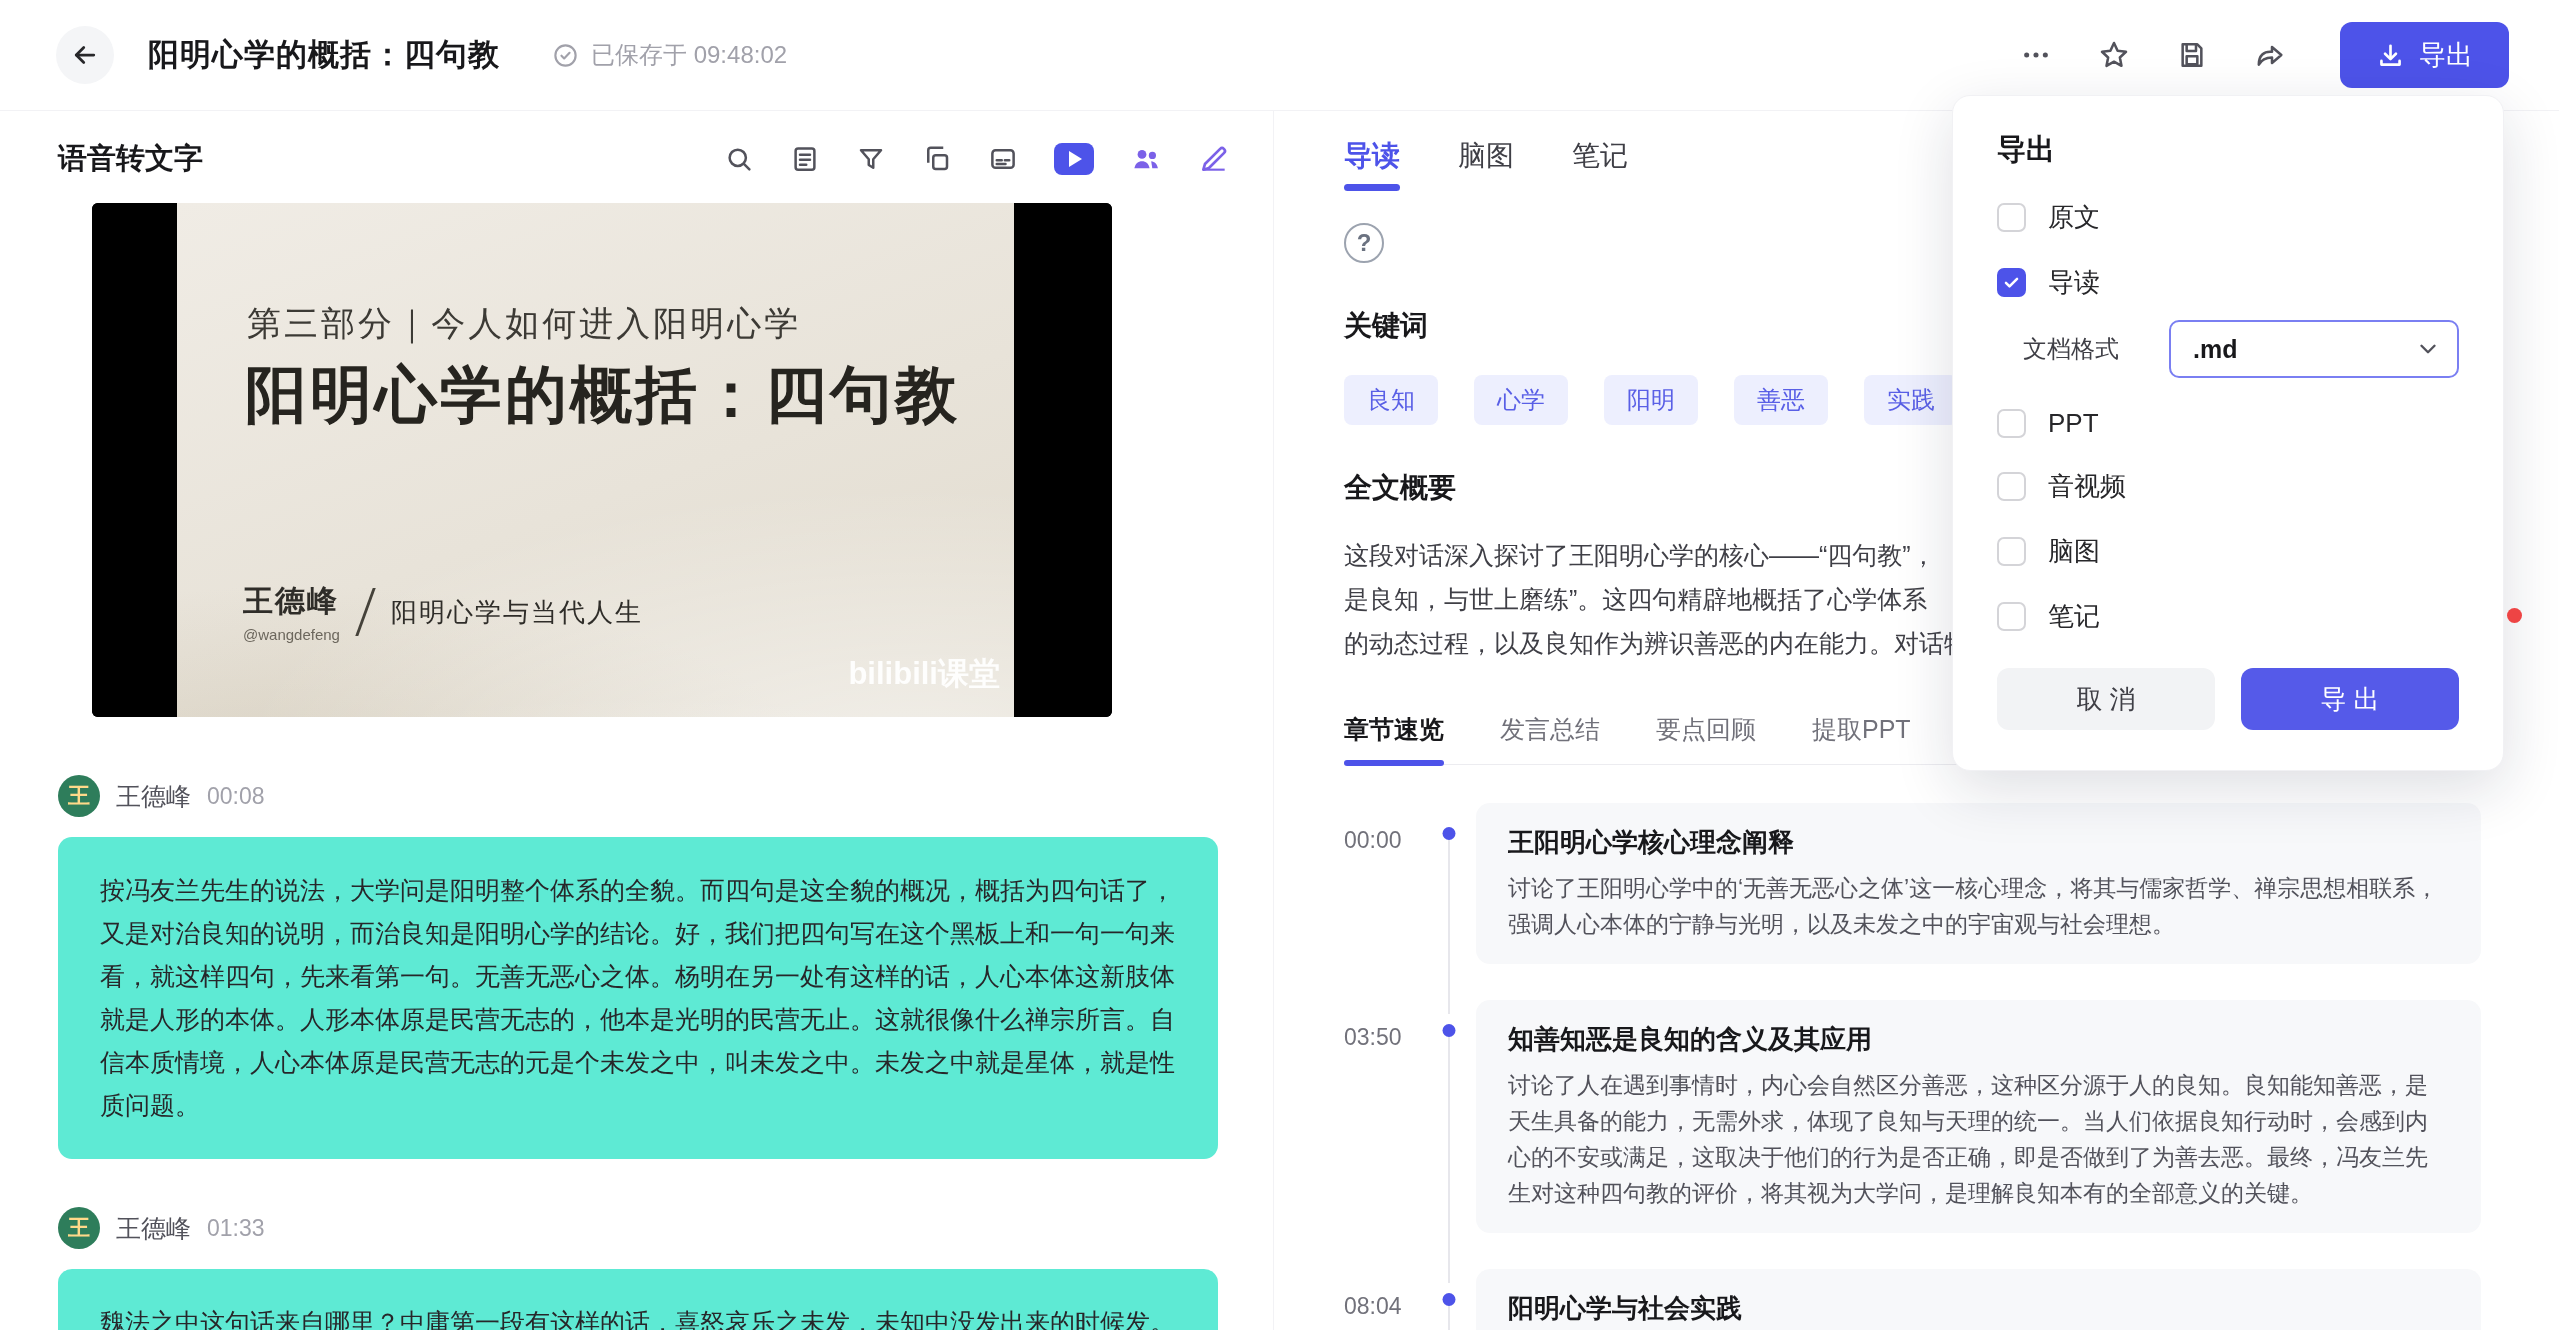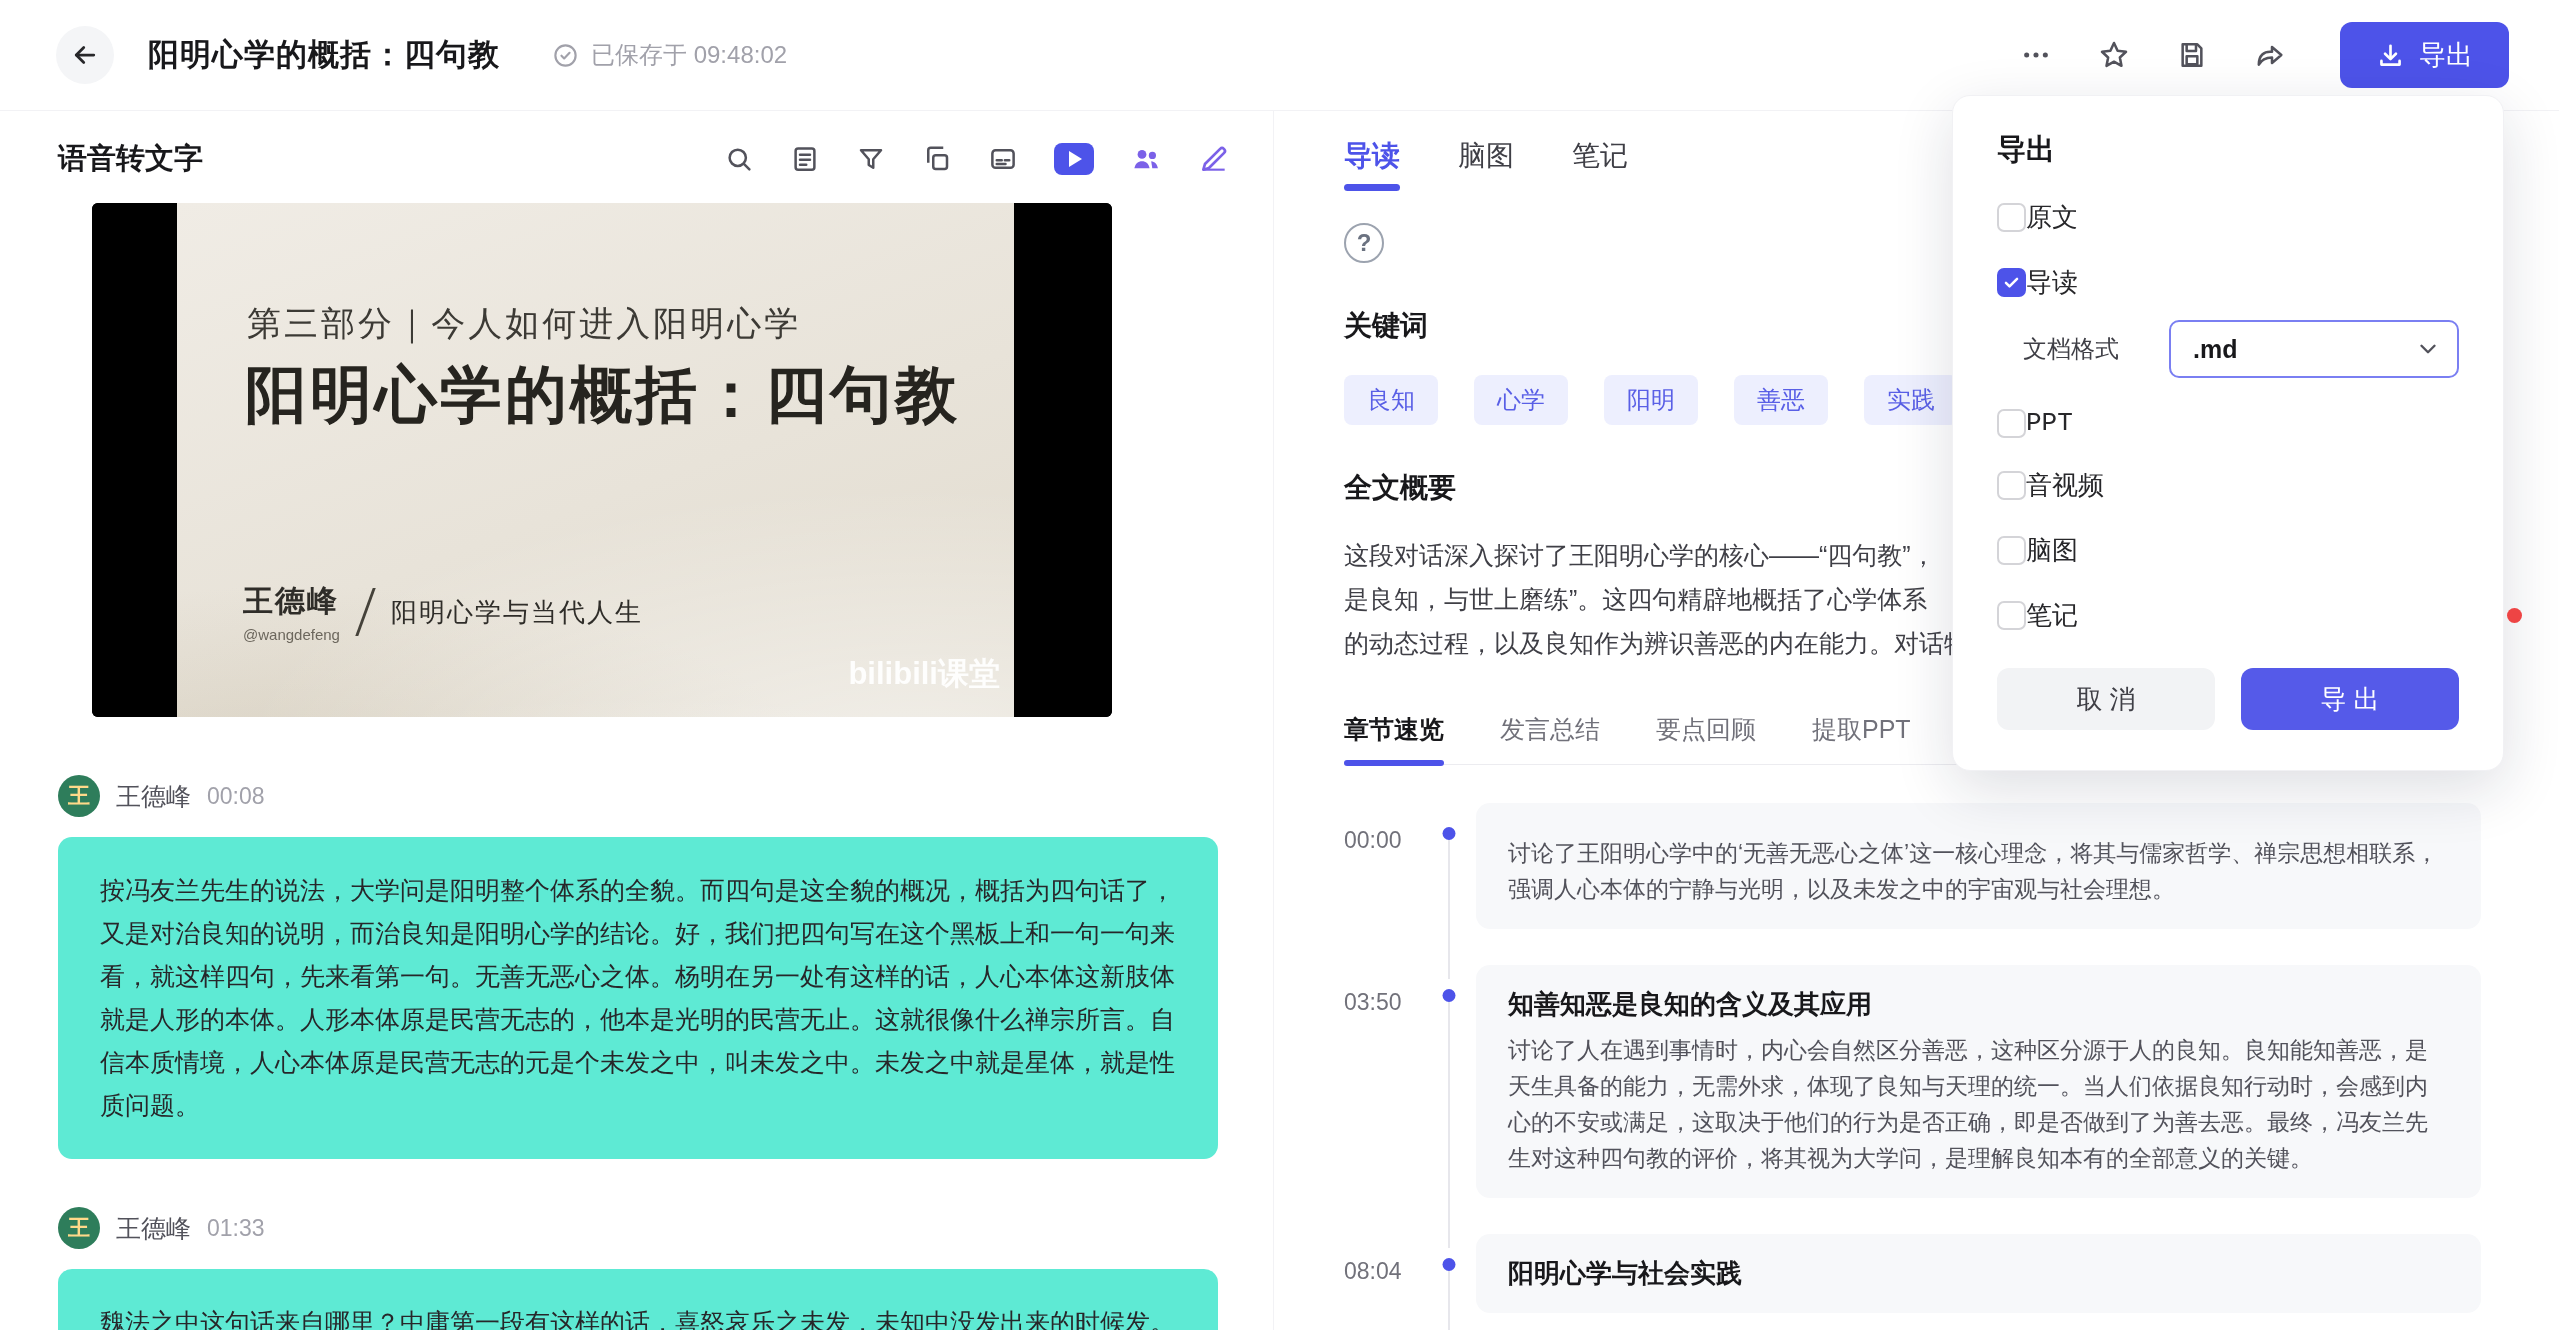--- a/index.html
+++ b/index.html
@@ -105,21 +105,21 @@
 
   
   .modal { position:absolute; left:1952px; top:95px; width:552px; height:676px; background:#fff;
     border-radius:18px; border:1px solid #f1f1f4; box-shadow:0 18px 60px rgba(23,25,60,.14);
     padding:34px 44px 40px; display:flex; flex-direction:column; z-index:50; }
   .modal-title { font-size:29px; font-weight:700; }
   .opt { display:flex; align-items:center; margin-top:30px; cursor:pointer; }
   .checkbox { width:29px; height:29px; border-radius:7px; border:2px solid #d4d4d8; background:#fff;
     display:flex; align-items:center; justify-content:center; flex:none; }
   .checkbox.checked { background:#4d53e9; border-color:#4d53e9; }
-  .opt-label { font-size:26px; color:#27272a;font-family:Liberation Mono, monospace; }
+  .opt-label { margin-left:22px; font-size:26px; color:#27272a; }
   .format-row { display:flex; align-items:center; margin-top:20px; margin-left:26px;gap:28px; }
   .format-label { font-size:24px; color:#3f3f46; flex:none; }
   .format-select { margin-left:22px; flex:1; height:58px; border:2px solid #7a7ff2; border-radius:10px;
     display:flex; align-items:center; justify-content:space-between; padding:0 16px 0 22px; cursor:pointer; }
   .format-value { font-size:25px; font-weight:600; }
   .modal-buttons { margin-top:auto; display:flex; gap:26px; }
   .btn { flex:1; height:62px; border-radius:12px; display:flex; align-items:center;
     justify-content:center; font-size:26px; cursor:pointer; }
   .btn.cancel { background:#f2f3f5; color:#3f3f46; }
   .btn.primary { background:#555ae9; color:#fff; }
@@ -309,20 +309,21 @@
     <div class="section-tab">提取PPT</div>
   </div>
 
   <div class="chapters">
     <div class="chapter">
       <div class="ch-time">00:00</div>
       <div class="ch-rail">
           <span class="ch-dot"></span>
         </div>
       <div class="ch-card">
+        <div class="ch-title">王阳明心学核心理念阐释</div>
         <div class="ch-desc">讨论了王阳明心学中的‘无善无恶心之体’这一核心理念，将其与儒家哲学、禅宗思想相联系，强调人心本体的宁静与光明，以及未发之中的宇宙观与社会理想。</div>
       </div>
     </div>
     <div class="chapter">
       <div class="ch-time">03:50</div>
       <div class="ch-rail">
           <span class="ch-dot"></span>
         </div>
       <div class="ch-card">
         <div class="ch-title">知善知恶是良知的含义及其应用</div>

